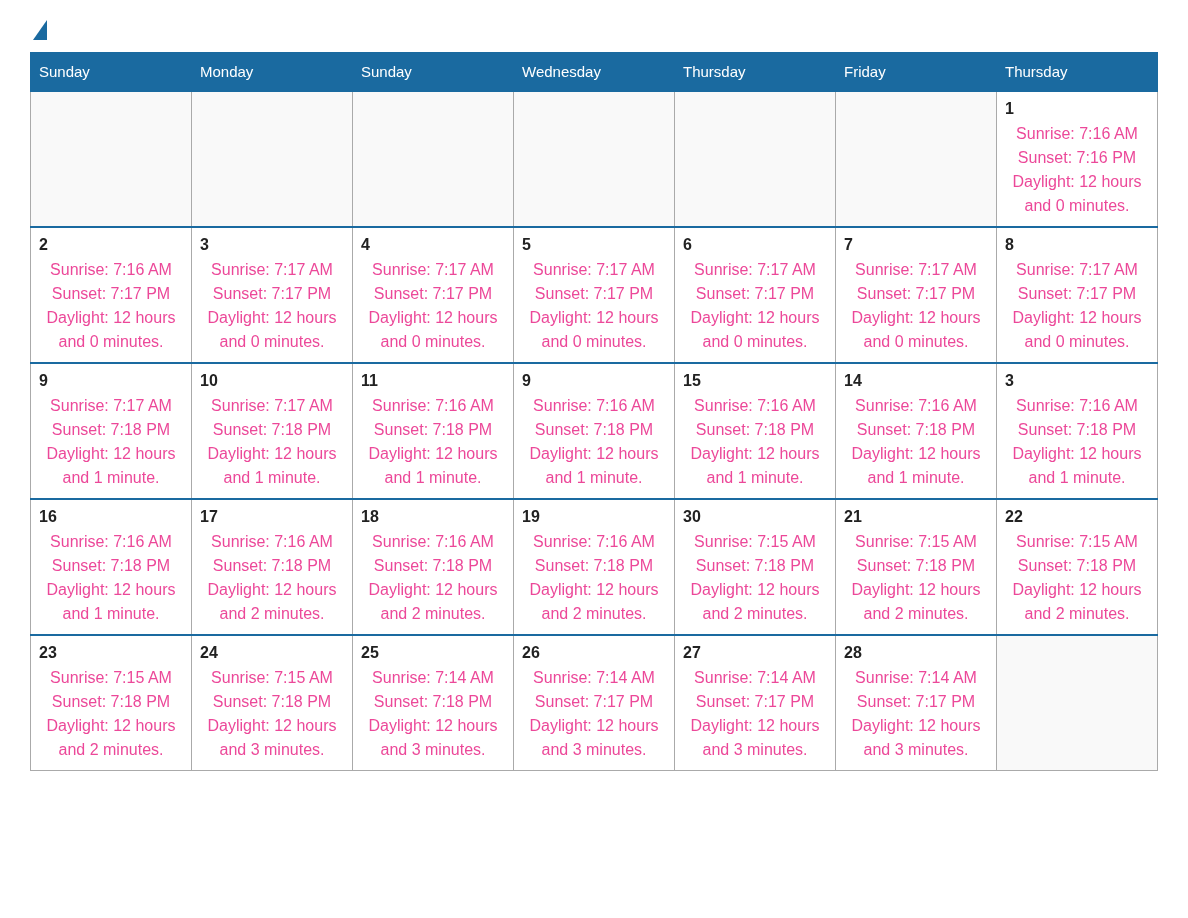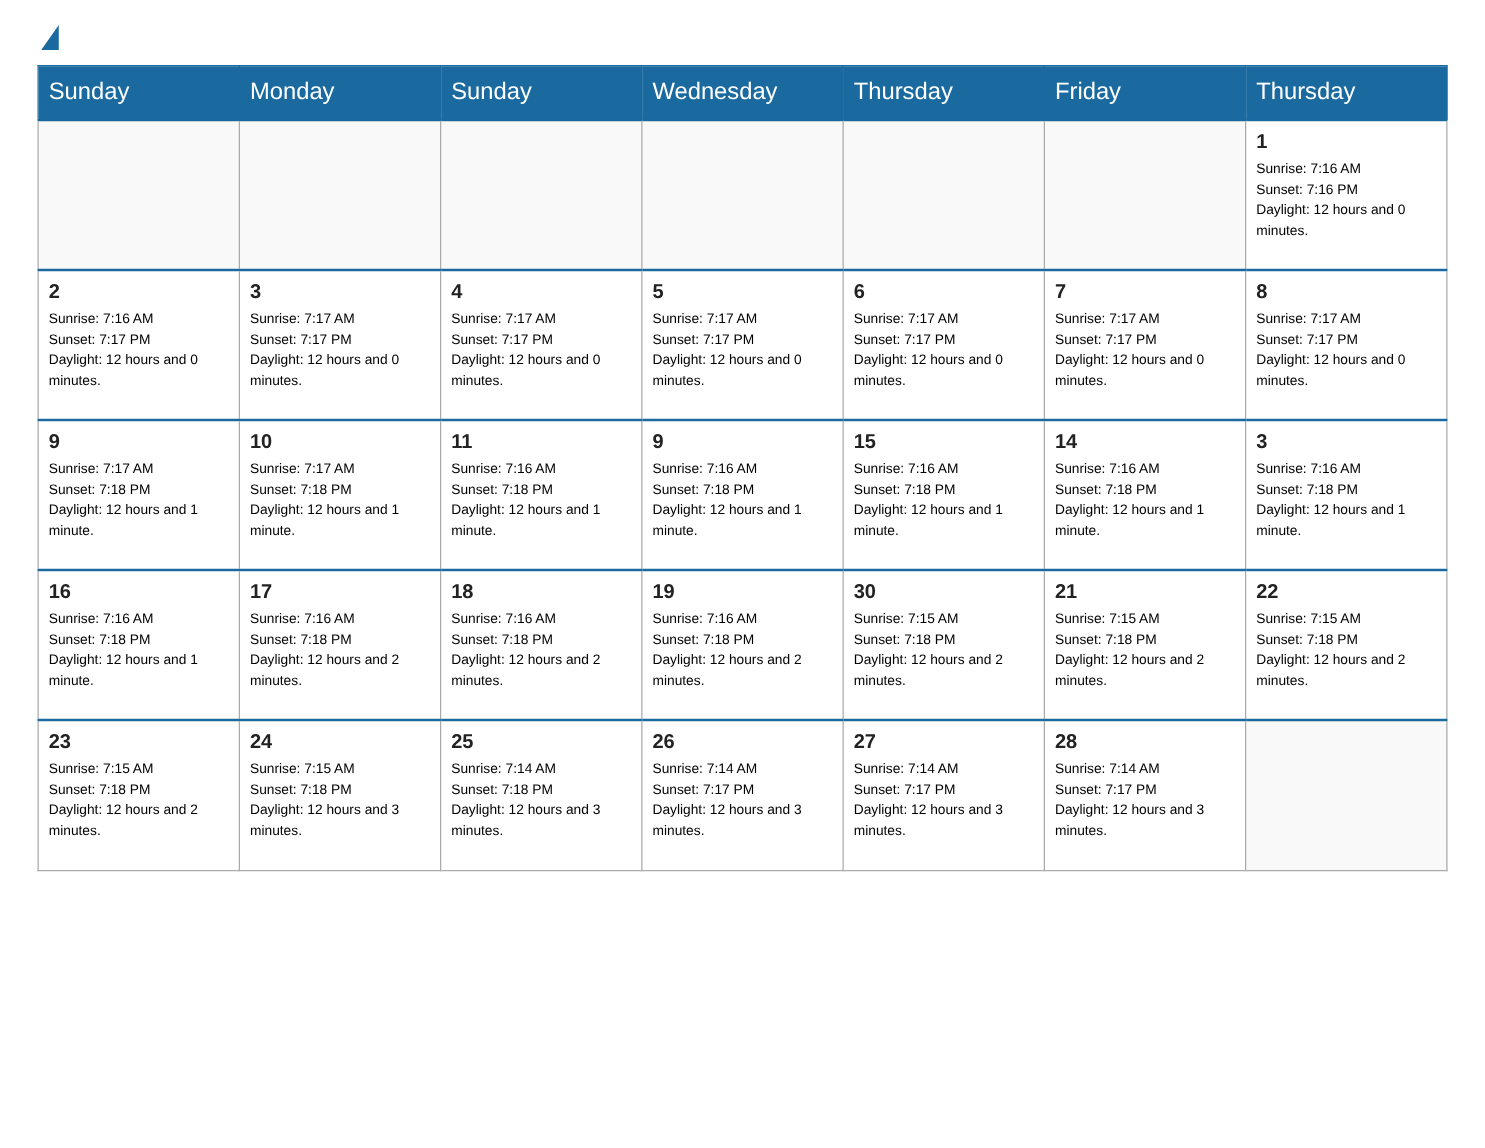--- a/index.html
+++ b/index.html
@@ -60,44 +60,45 @@
     }
     .calendar {
       width: 100%;
       border-collapse: collapse;
       margin-top: 10px;
     }
     .calendar th {
       background-color: #1a6aa0;
       color: #fff;
       padding: 10px 8px;
-      font-size: 19px;
+      font-size: 15px;
       font-weight: normal;
       text-align: left;
       border: 1px solid #1a6aa0;
     }
     .calendar td {
       border: 1px solid #aaa;
       vertical-align: top;
       padding: 8px;
       width: 14.28%;
       min-height: 120px;
       height: 120px;
     }
     .day-number {
       font-size: 16px;
       font-weight: bold;
       color: #222;
       display: block;
       margin-bottom: 4px;
     }
     .day-info {
-      font-size: 11px;
-      color: #000000;
+      font-size: 16px;
+      color: #ec4899;
       line-height: 1.5;
+      text-align: center;
     }
     .empty-cell {
       background: #f9f9f9;
     }
     .week-row td {
       border-top: 2px solid #1a6aa0;
     }
   </style>
 </head>
 <body>

